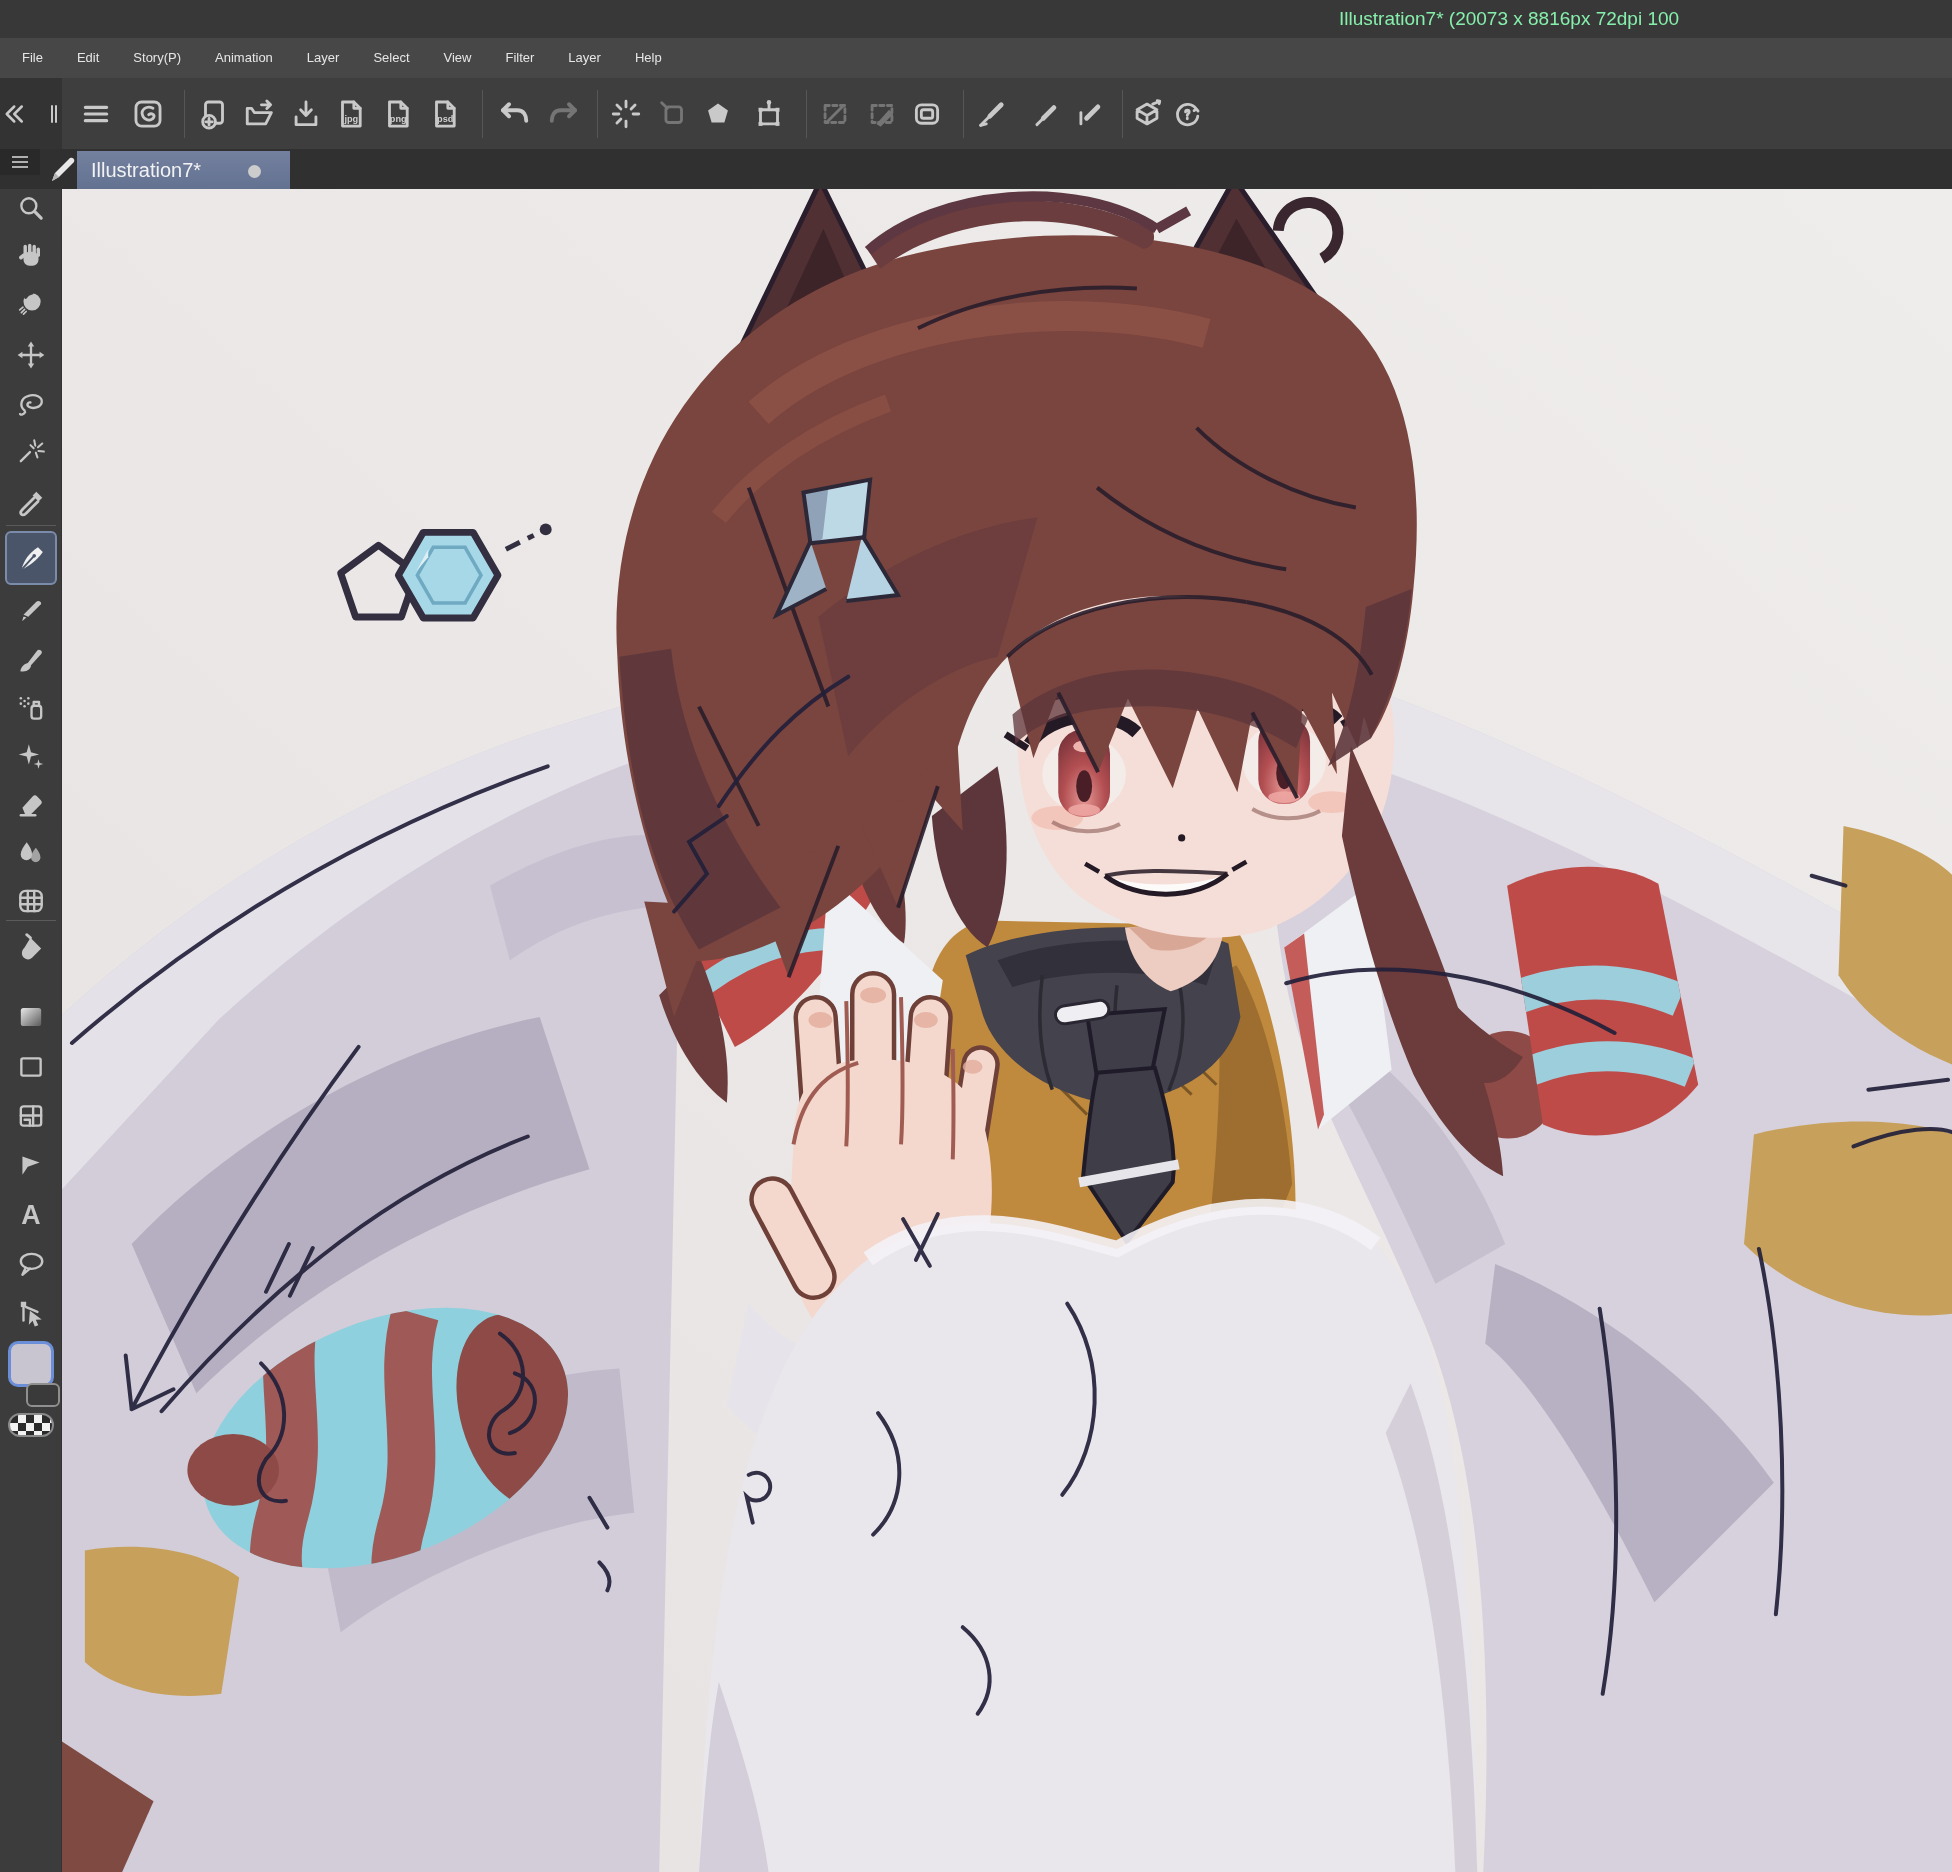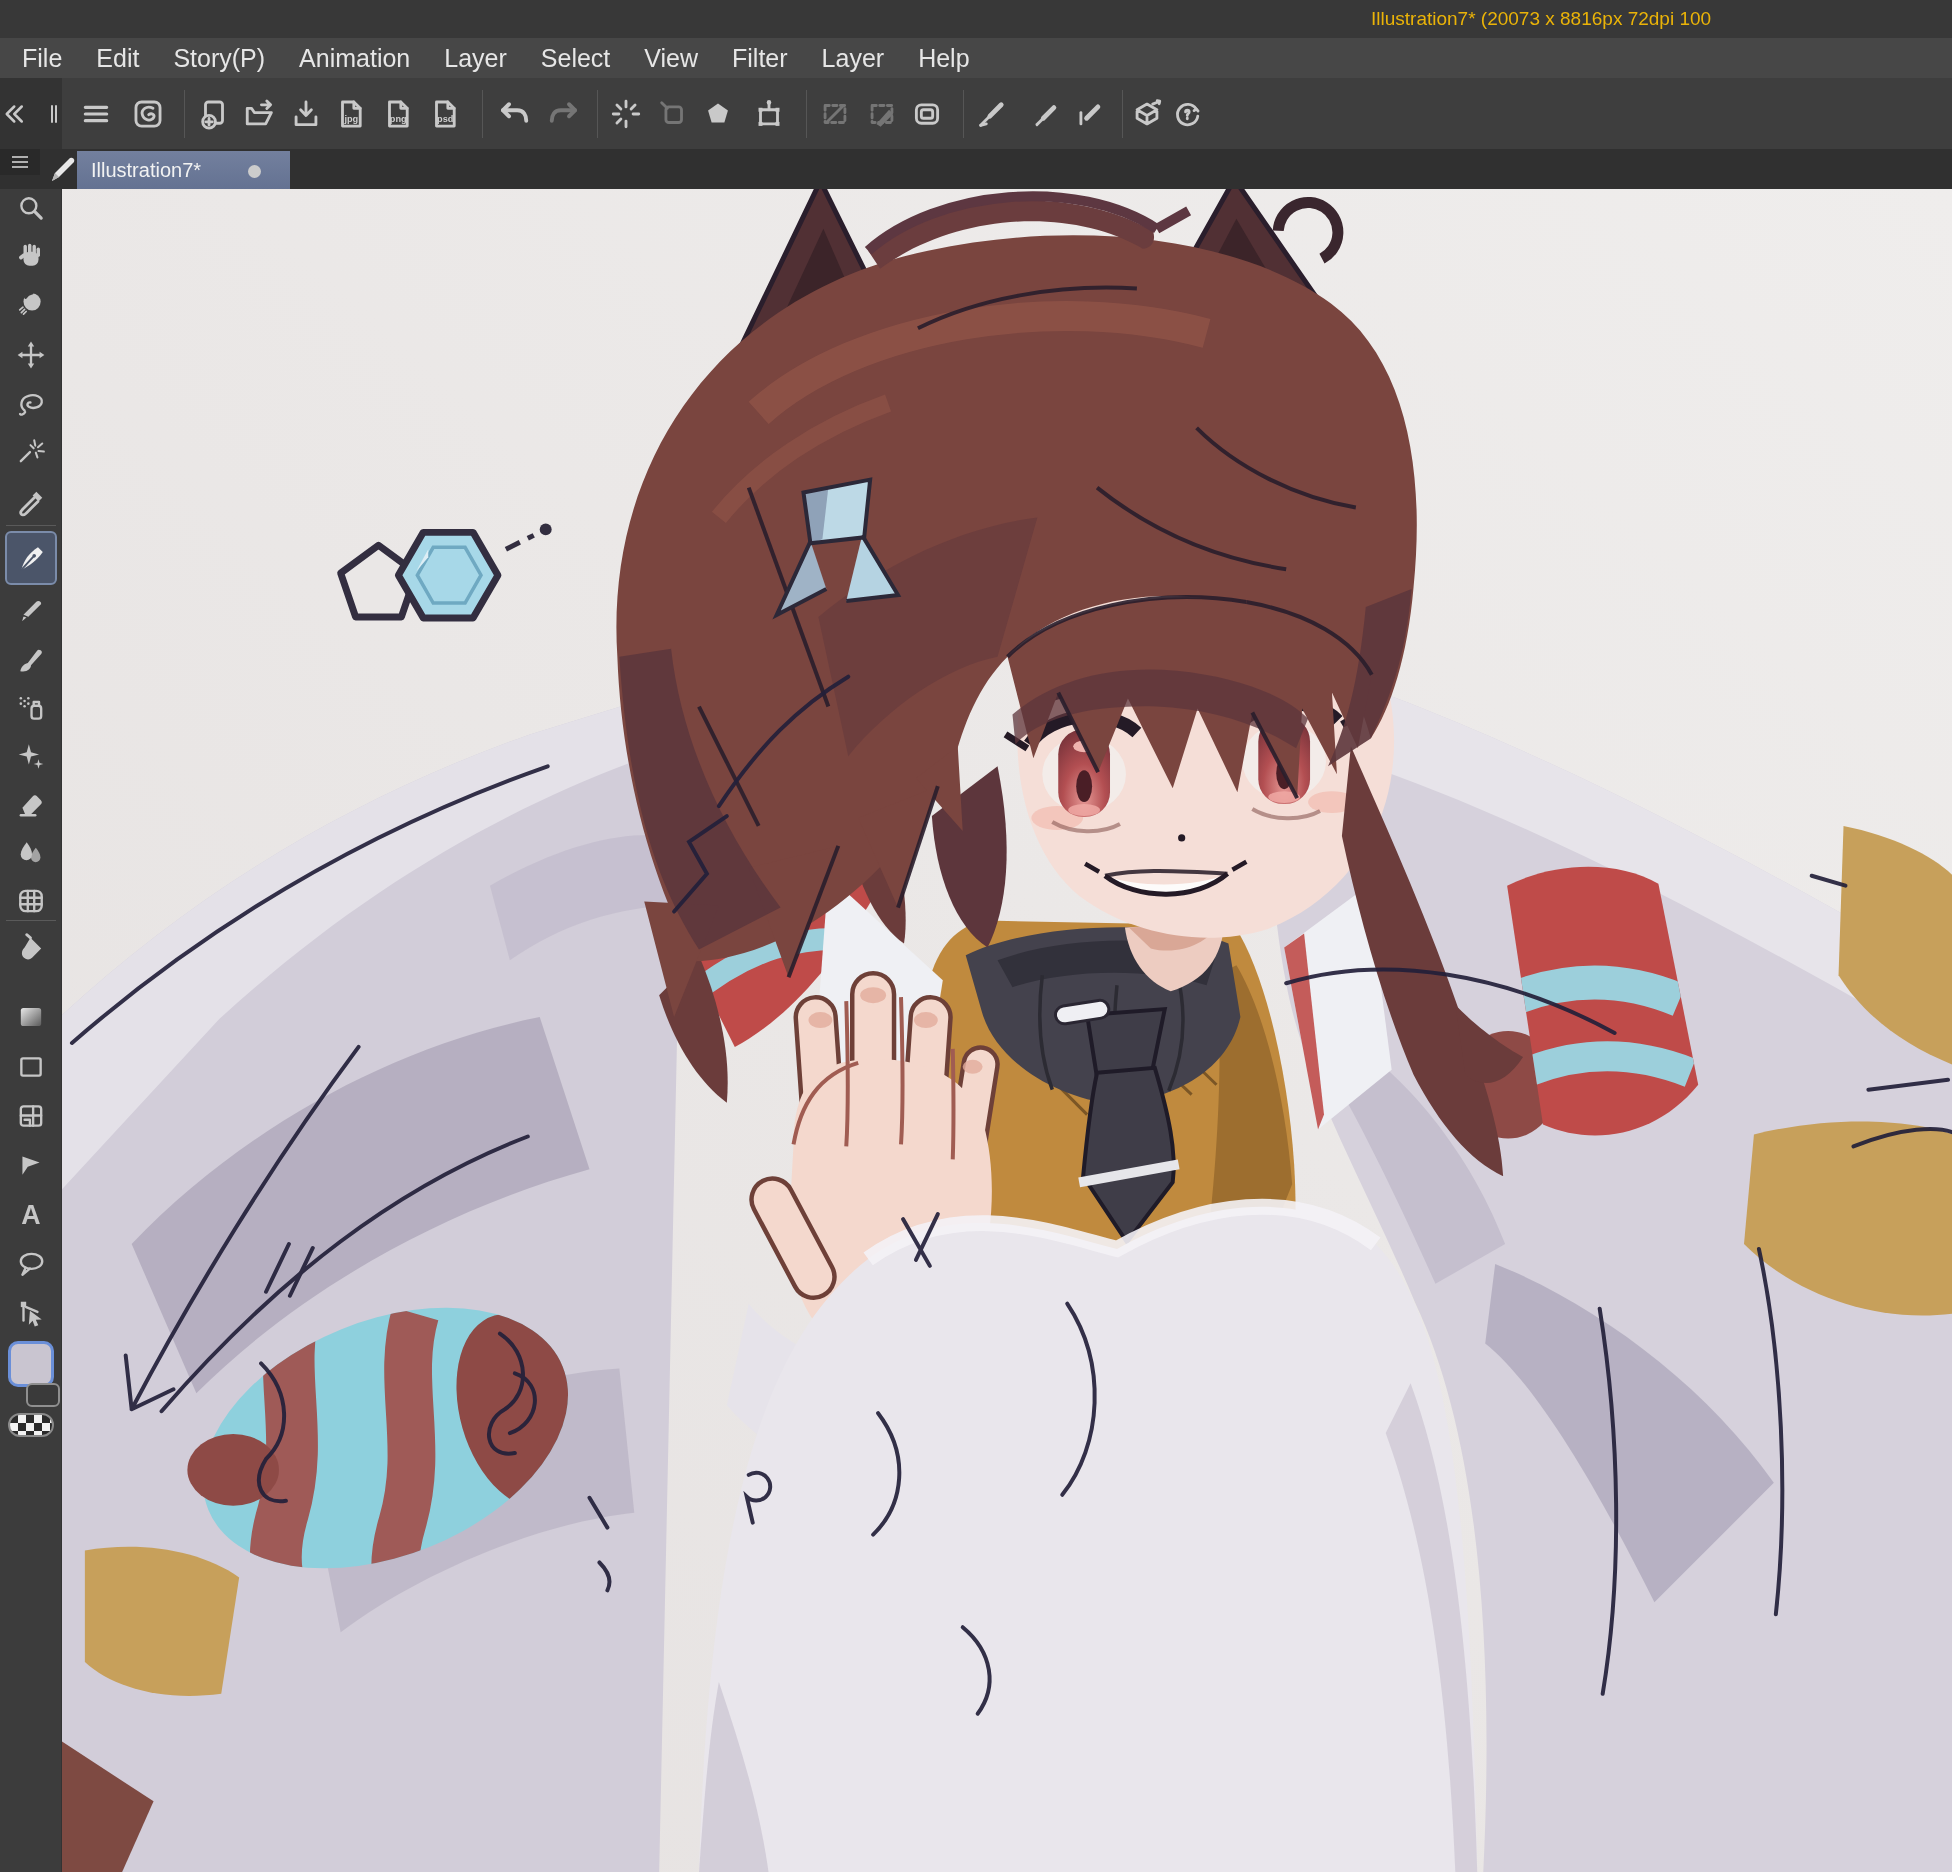--- a/index.html
+++ b/index.html
@@ -1,24 +1,24 @@
 <!DOCTYPE html>
 <html><head>
 <meta charset="utf-8">
 <style>
   html,body{margin:0;padding:0;background:#222;}
   .app{position:relative;width:1952px;height:1873px;overflow:hidden;background:#3c3c3c;
        font-family:"Liberation Sans",sans-serif;-webkit-font-smoothing:antialiased;}
   
   .titlebar{position:absolute;left:0;top:0;width:1952px;height:38px;background:#383838;}
-  .titlebar .title{position:absolute;left:1371px;top:8px;font-size:19px;color:#eab308;white-space:nowrap;}
+  .titlebar .title{position:absolute;left:1339px;top:8px;font-size:19px;color:#86efac;white-space:nowrap;}
   
   .menubar{position:absolute;left:0;top:38px;width:1952px;height:40px;background:#474747;
            display:flex;align-items:center;padding-left:5px;box-sizing:border-box;}
-  .menubar .mitem{padding:0 17px;font-size:25px;color:#e6e6e6;line-height:40px;cursor:default;}
+  .menubar .mitem{padding:0 17px;font-size:13px;color:#e6e6e6;line-height:40px;cursor:default;}
   
   .toolbar{position:absolute;left:0;top:78px;width:1952px;height:72px;background:#3e3e3e;border-bottom:1px solid #2d2d2d;box-sizing:border-box;}
   .toolbar .leftzone{position:absolute;left:0;top:0;width:62px;height:72px;background:#333333;}
   .tbtn{position:absolute;top:14px;width:40px;height:44px;display:flex;align-items:center;}
   .tbtn svg{stroke:#c9c9c9;fill:none;stroke-width:2;stroke-linecap:round;stroke-linejoin:round;}
   .tbtn.dim svg{stroke:#757575;}
   .tbtn.dim svg .fillpart{fill:#757575;}
   .tbtn svg .fillpart{fill:#c9c9c9;stroke:none;}
   .tsep{position:absolute;top:12px;width:1px;height:48px;background:#565656;}
   

